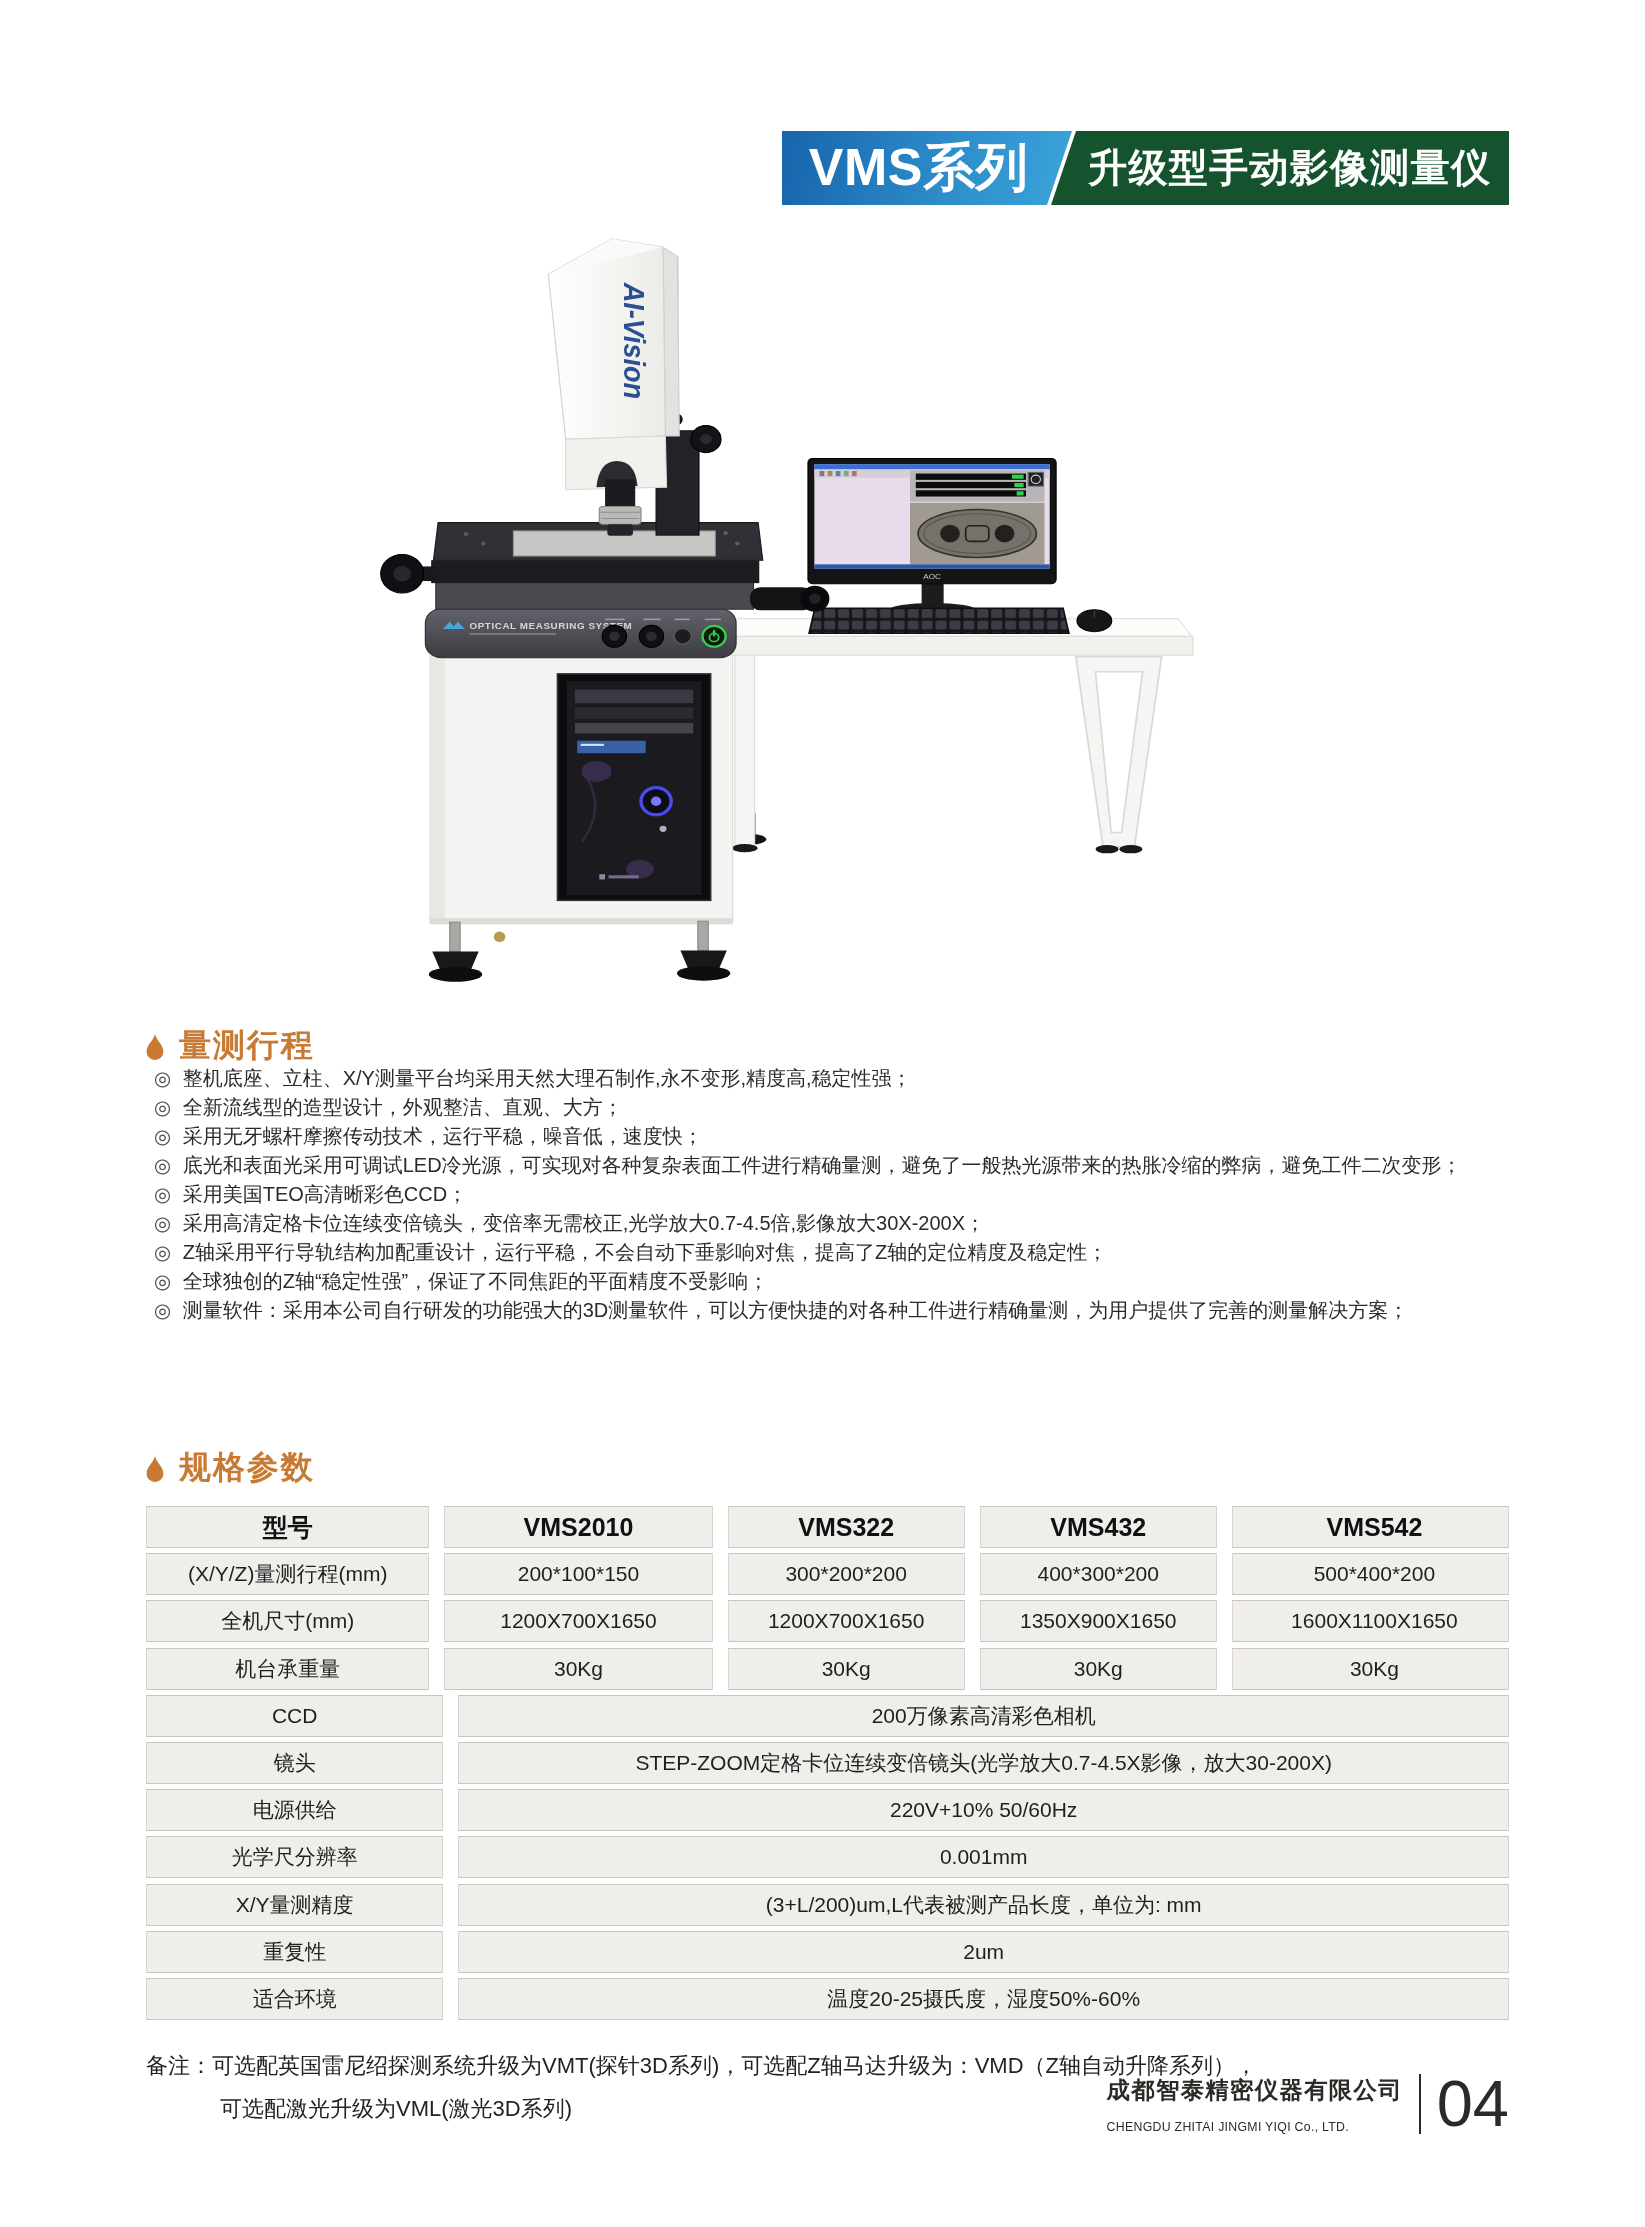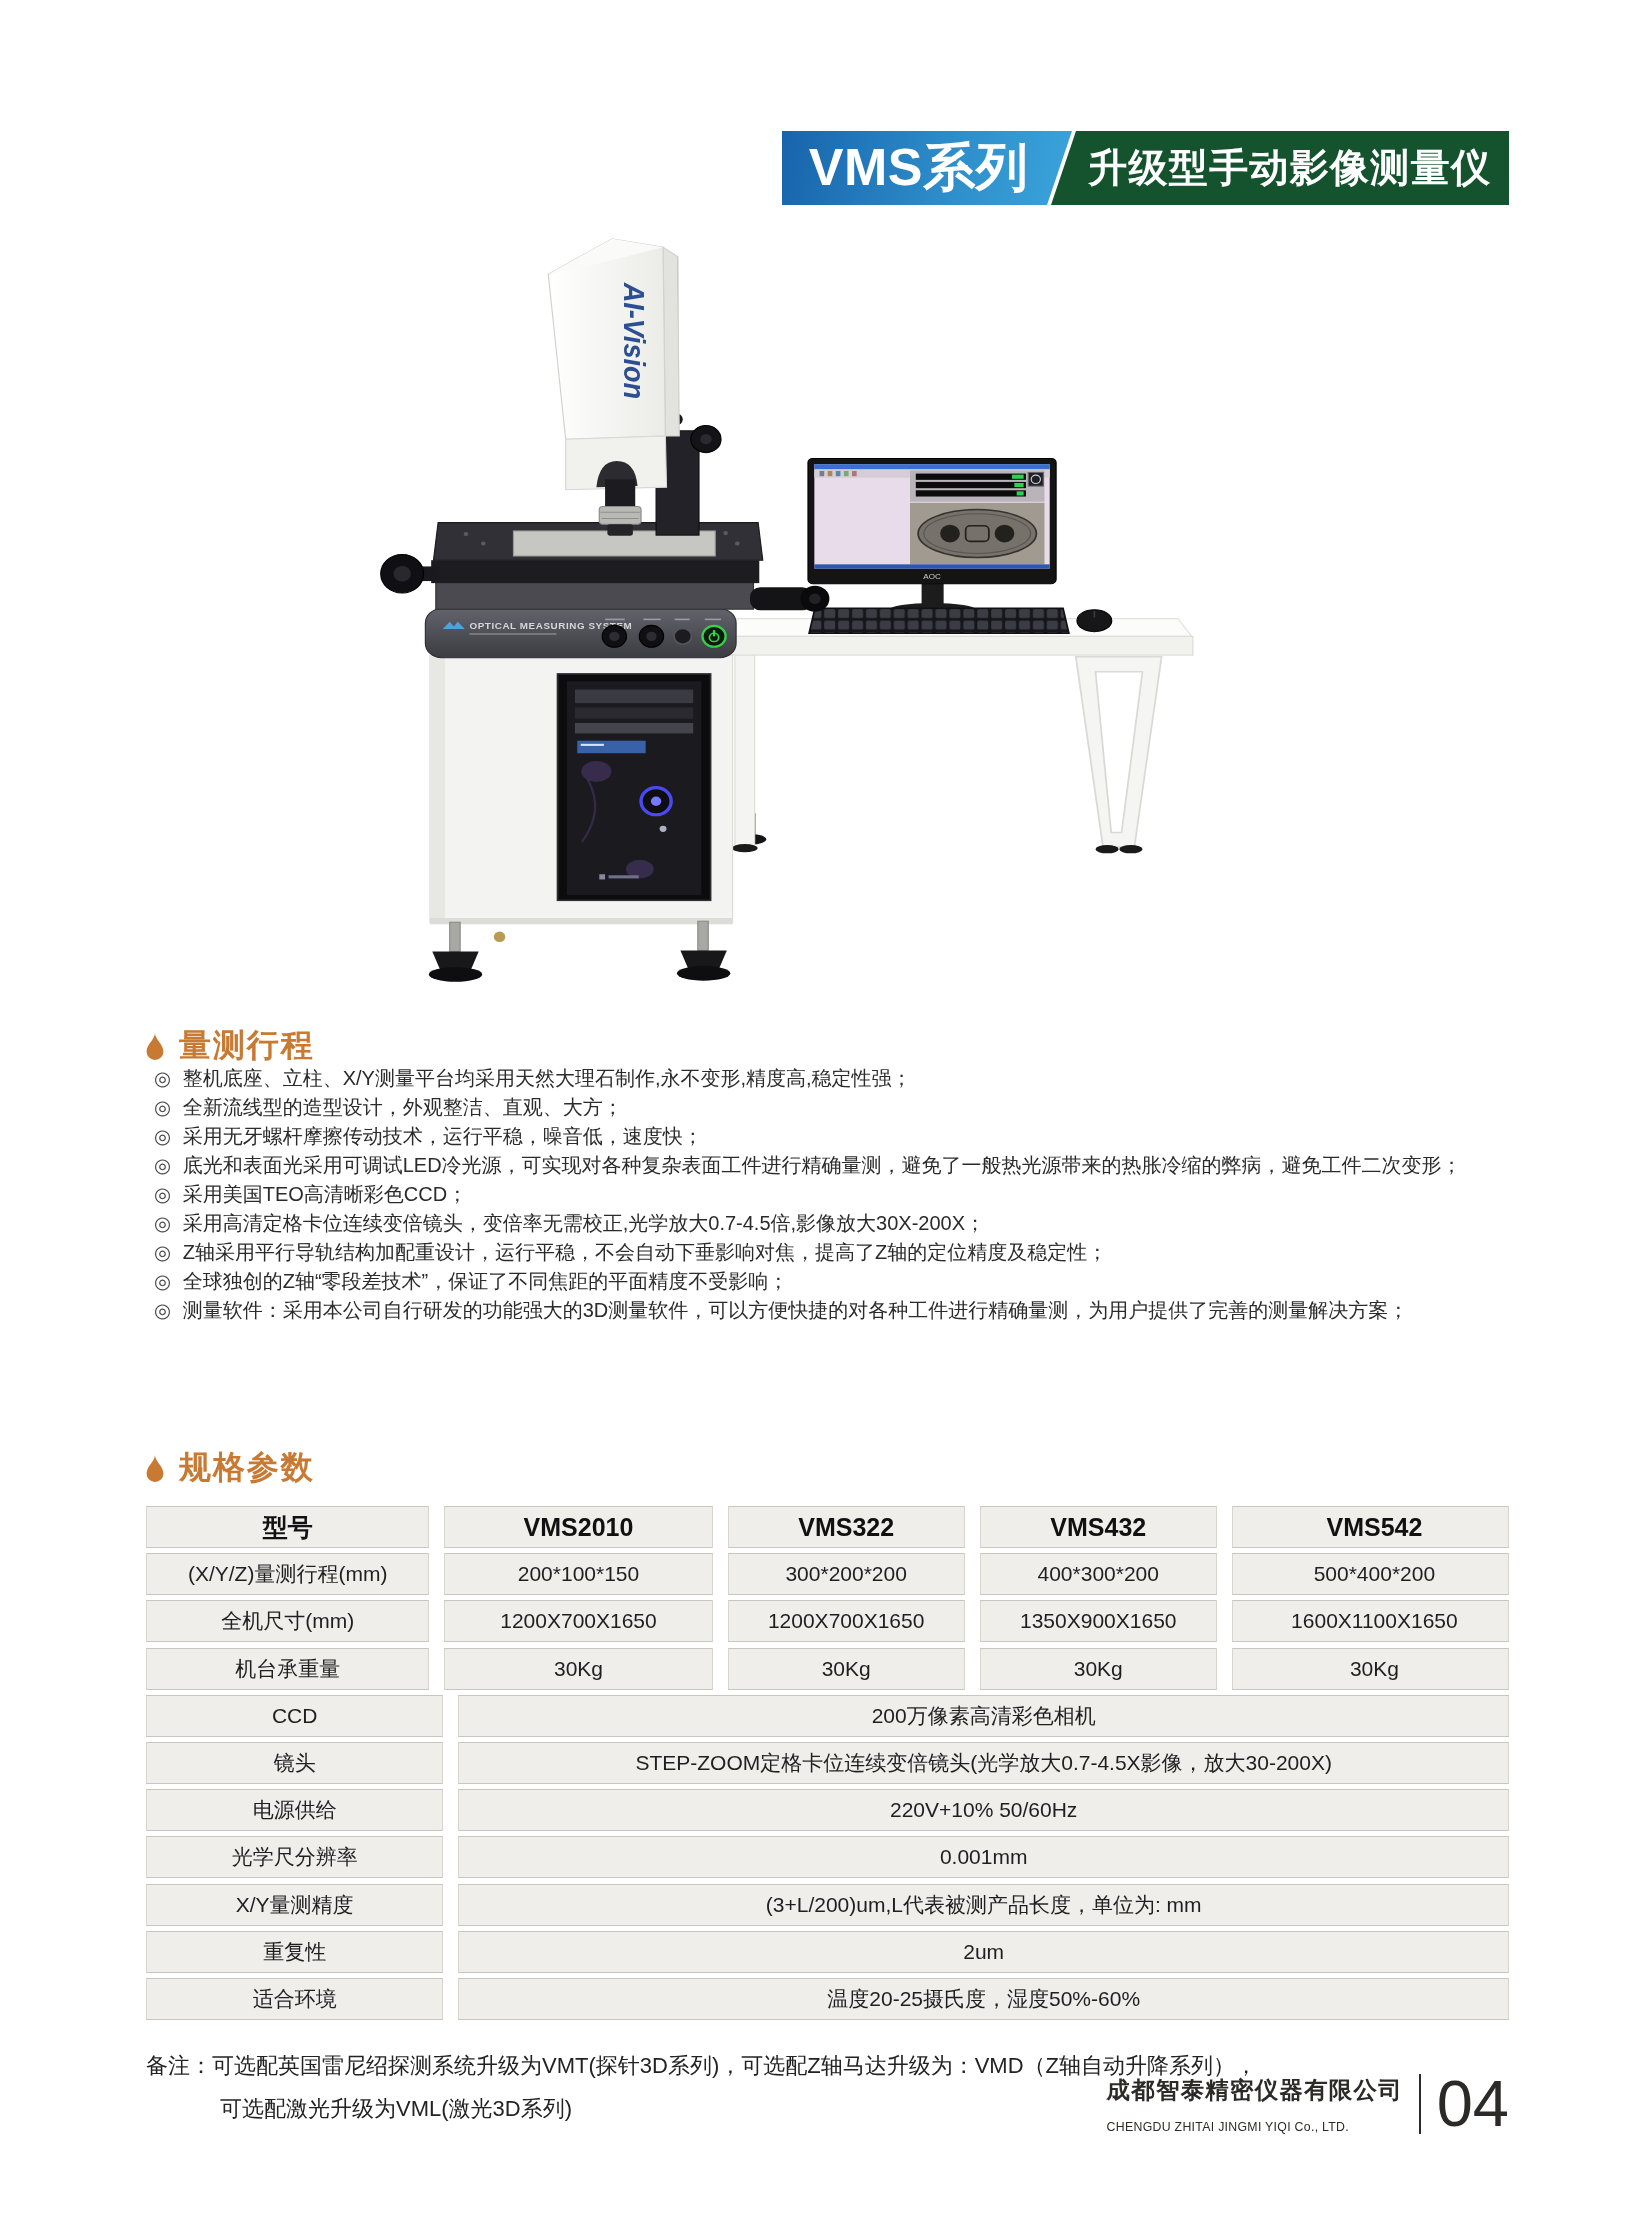--- a/index.html
+++ b/index.html
@@ -257,21 +257,21 @@
       <div class="feature-item">
         <span class="bullet">◎</span>
         <span>采用高清定格卡位连续变倍镜头，变倍率无需校正,光学放大0.7-4.5倍,影像放大30X-200X；</span>
       </div>
       <div class="feature-item">
         <span class="bullet">◎</span>
         <span>Z轴采用平行导轨结构加配重设计，运行平稳，不会自动下垂影响对焦，提高了Z轴的定位精度及稳定性；</span>
       </div>
       <div class="feature-item">
         <span class="bullet">◎</span>
-        <span>全球独创的Z轴“零段差技术”，保证了不同焦距的平面精度不受影响；</span>
+        <span>全球独创的Z轴“稳定性强”，保证了不同焦距的平面精度不受影响；</span>
       </div>
       <div class="feature-item">
         <span class="bullet">◎</span>
         <span>测量软件：采用本公司自行研发的功能强大的3D测量软件，可以方便快捷的对各种工件进行精确量测，为用户提供了完善的测量解决方案；</span>
       </div>
     </div>
 
   <div class="section-title" style="left:144px;top:1446px;">
     <svg class="drop" viewBox="0 0 34 46">
       <path d="M17,2 C17,12 4,19 4,31 A13,13 0 0 0 30,31 C30,19 17,12 17,2 Z" fill="#c87a33"></path>

